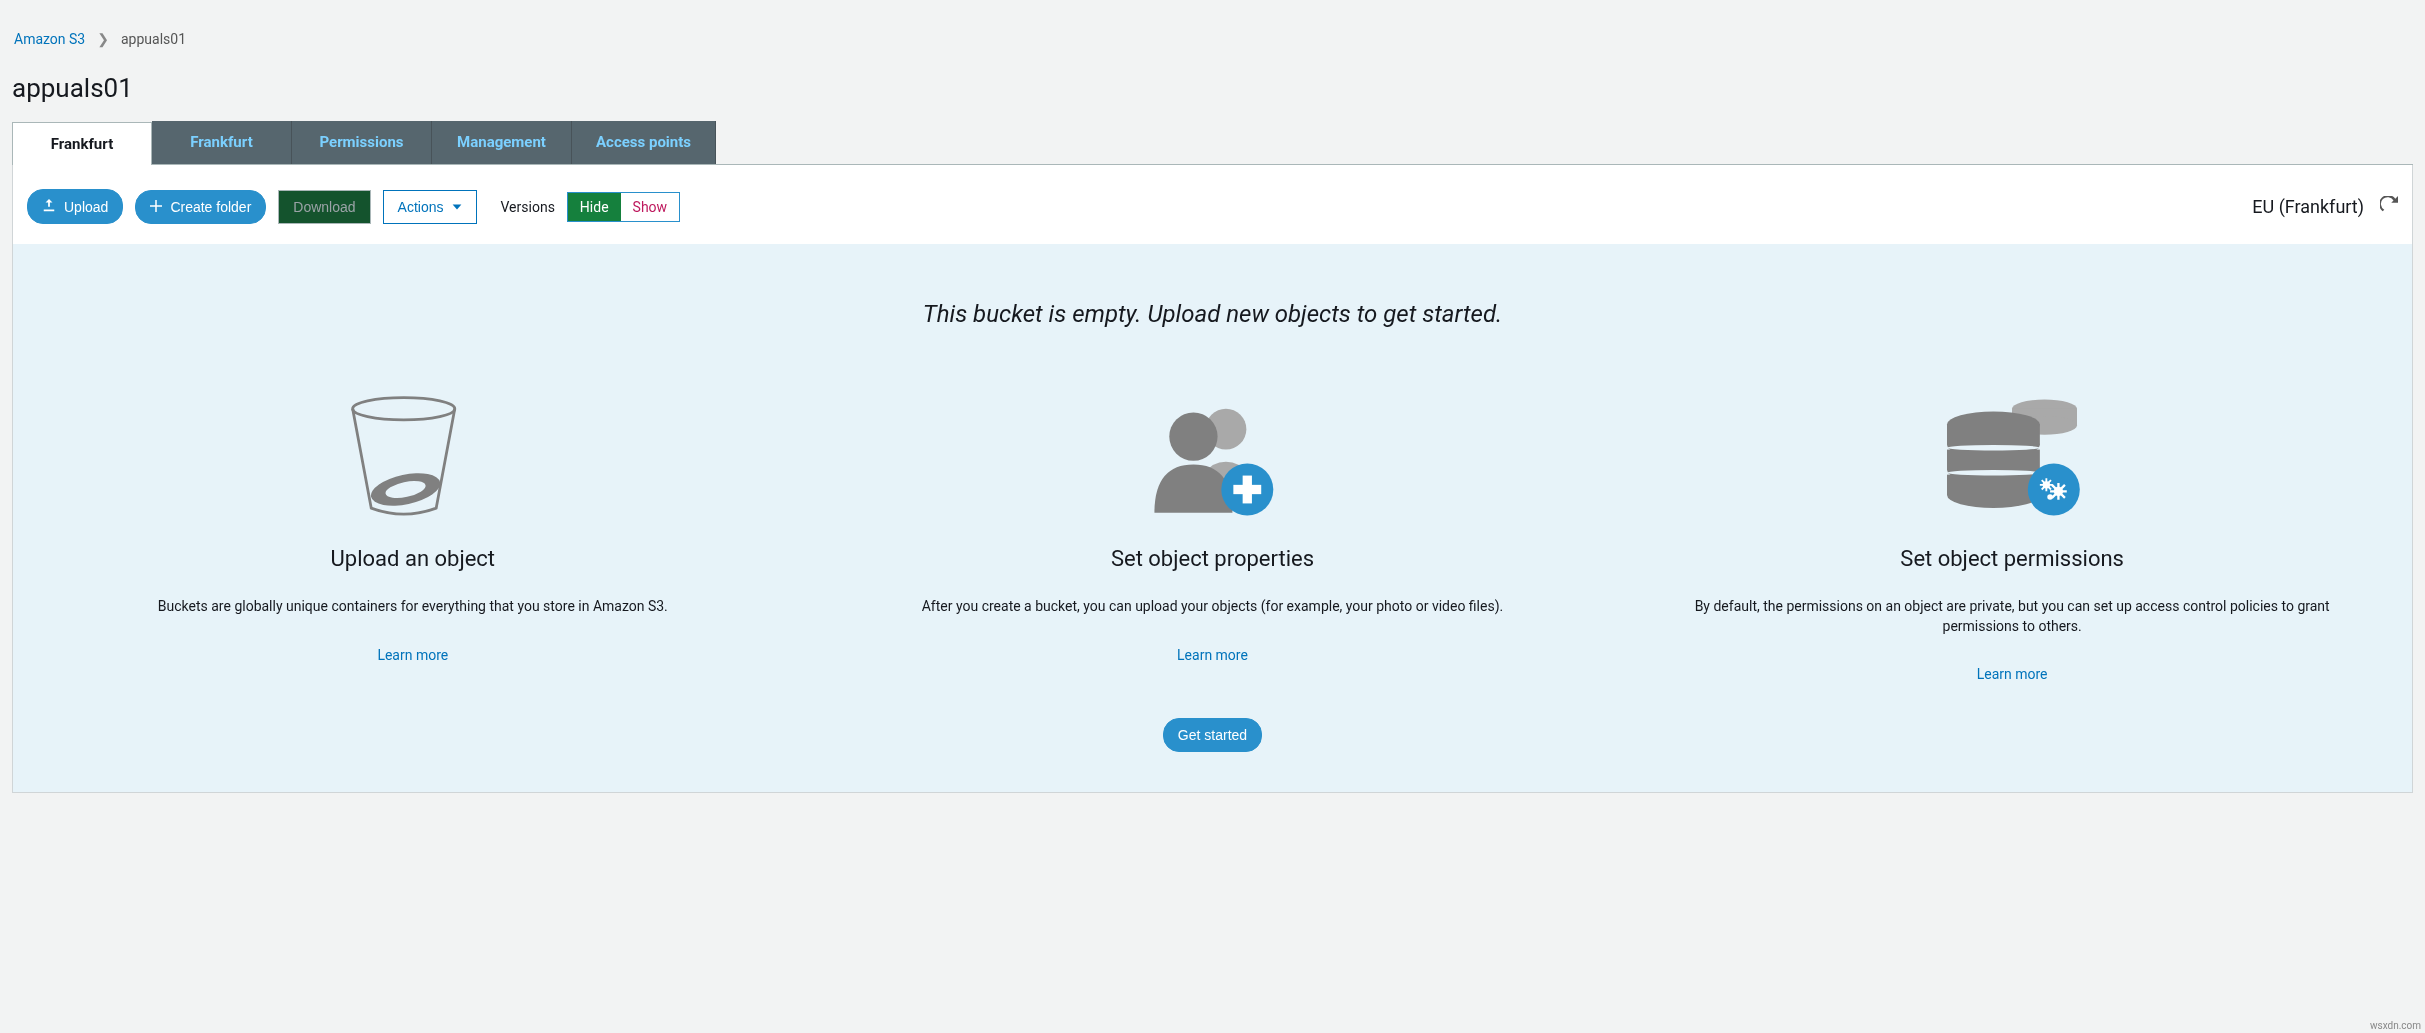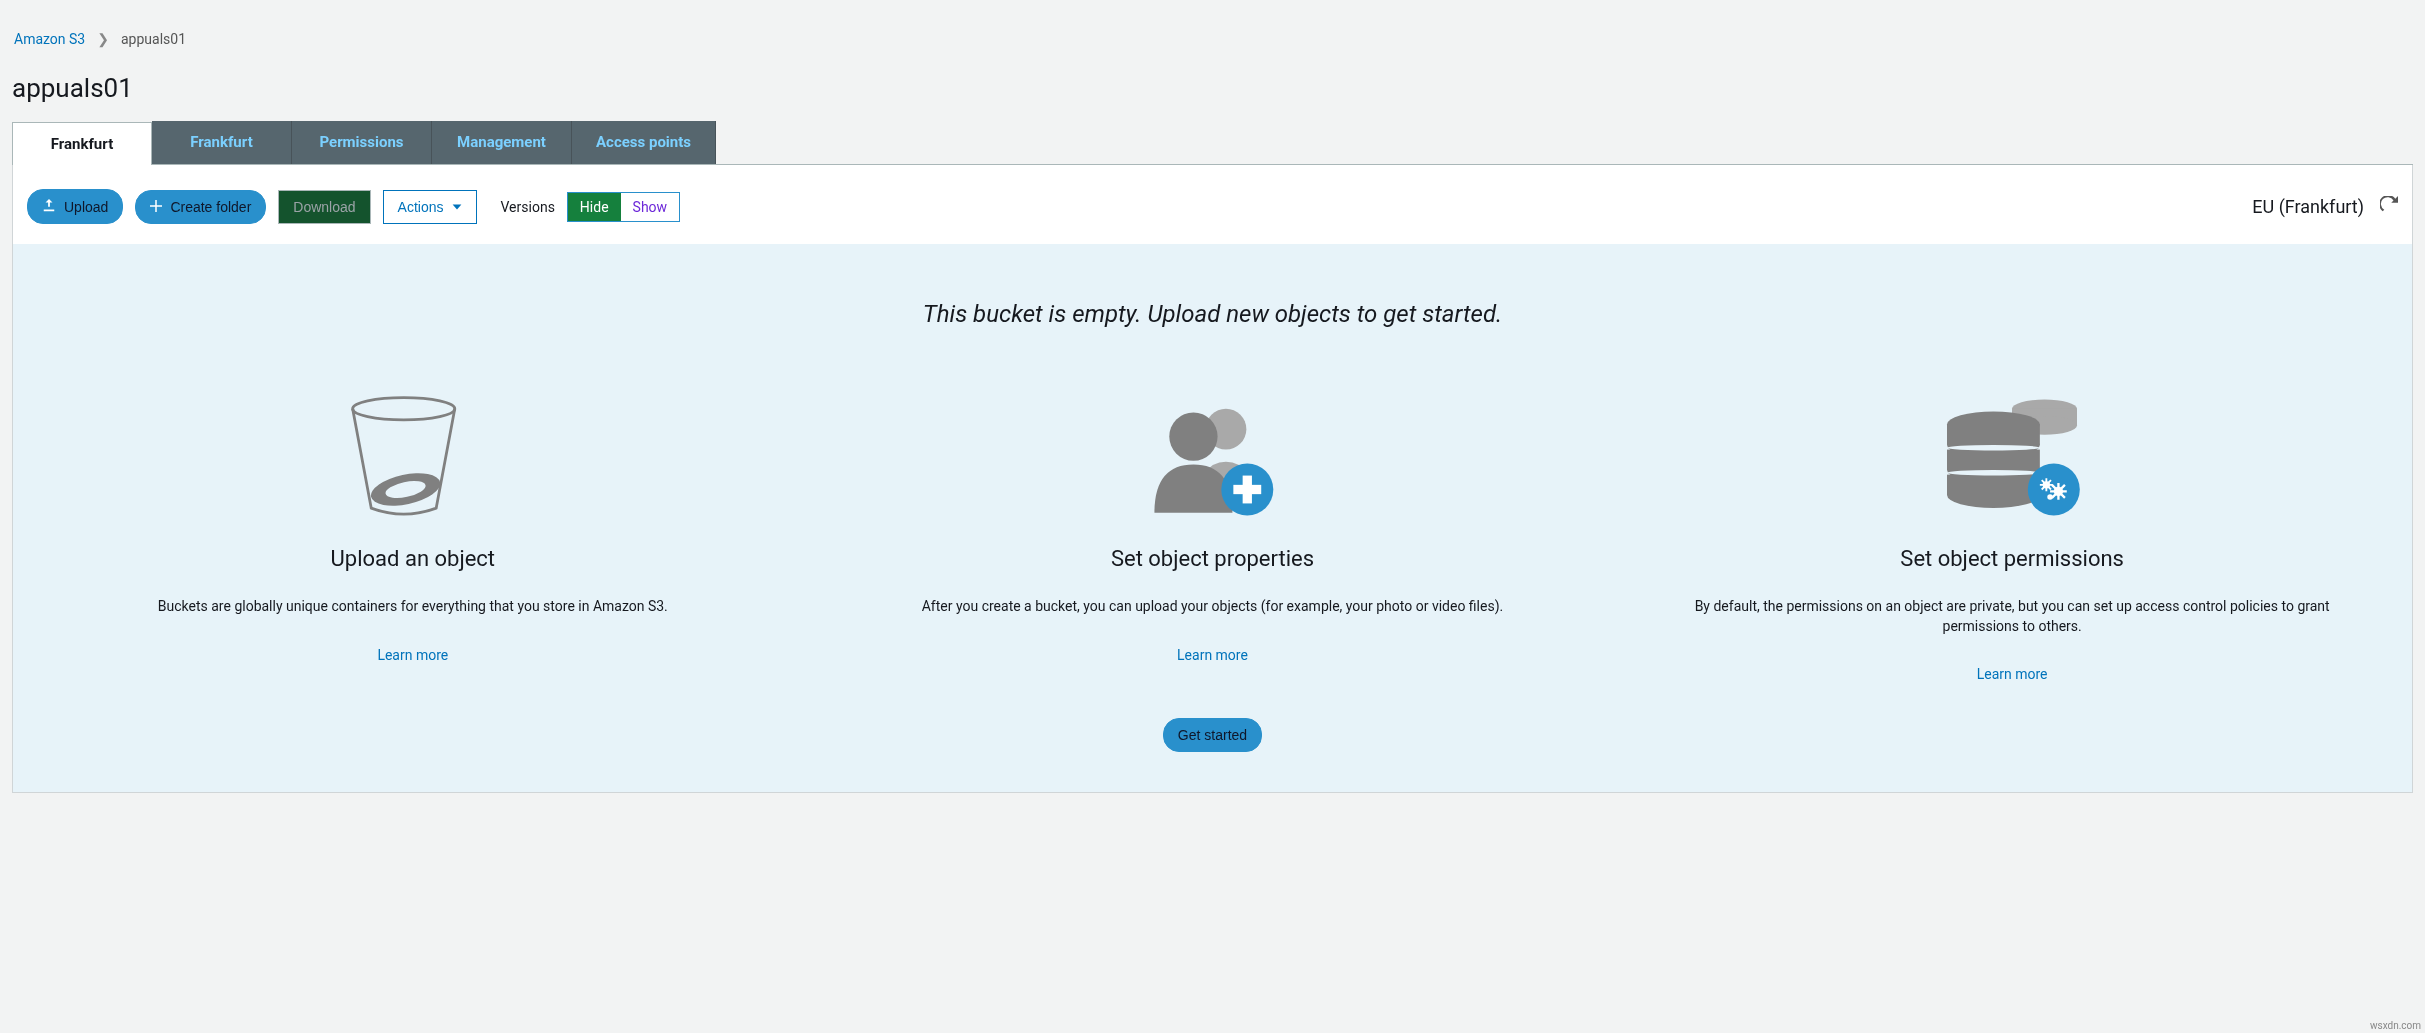--- a/index.html
+++ b/index.html
@@ -66,21 +66,21 @@
   display: inline-flex;
   align-items: center;
   gap: 8px;
   padding: 8px 14px;
   font-size: 14px;
   cursor: pointer;
   border: 1px solid transparent;
 }
 .btn-primary {
   background: #2990cc;
-  color: #0f172a;
+  color: #ffffff;
   border-color: #2990cc;
   border-radius: 16px;
 }
 .btn-white {
   background: #14532d;
   color: #9ba3a7;
   border: 1px solid #aab7b8;
 }
 .btn-outline {
   background: #fff;
@@ -94,21 +94,21 @@
 .toggle-group {
   display: inline-flex;
   border: 1px solid #2990cc;
 }
 .toggle-btn {
   padding: 6px 12px;
   font-size: 14px;
   cursor: pointer;
 }
 .toggle-btn.active { background: #15803d; color: #fff; }
-.toggle-btn.inactive { background: #fff; color: #6d28d9; }
+.toggle-btn.inactive { background: #fff; color: #be185d; }
 .region-block {
   margin-left: auto;
   display: flex;
   align-items: flex-start;
   gap: 16px;
   font-size: 18px;
   color: #16191f;
 }
 .refresh-icon { cursor: pointer; color: #555; }
 .empty-panel {

